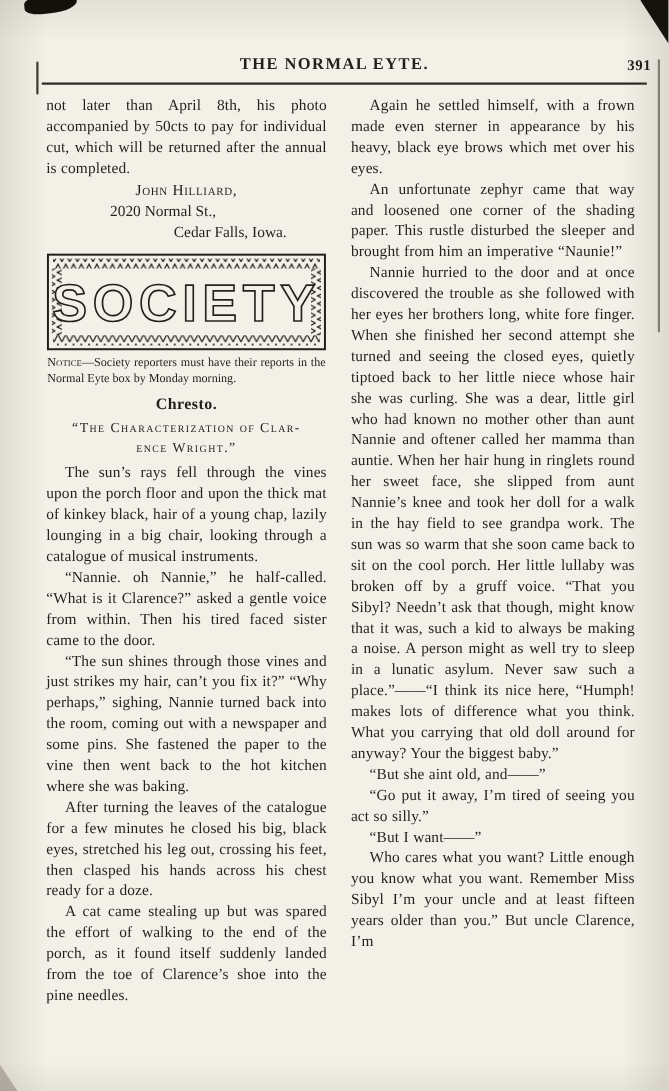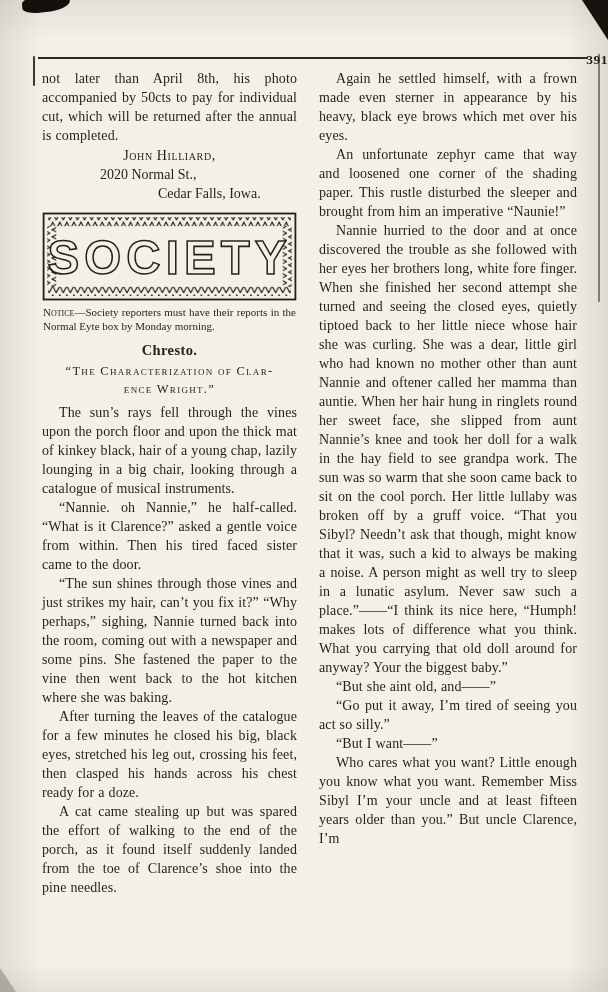--- a/index.html
+++ b/index.html
@@ -31,21 +31,21 @@
   .art-left-tick { left: 33px; top: 56px; width: 2px; height: 30px; background: #3d372d; border-radius: 2px; }
   .art-tr-corner { right: 0; top: 0; width: 26px; height: 40px; background: #16130f;
     clip-path: polygon(100% 0, 100% 100%, 0 0); }
   .art-right-line { right: 8px; top: 54px; width: 2px; height: 248px; background: rgba(52,46,37,.55); }
   .art-bl-corner { left: 0; bottom: 0; width: 16px; height: 24px; background: #8a8478;
     clip-path: polygon(0 100%, 100% 100%, 0 0); opacity: .55; }
 
   
   .masthead { position: relative; padding-top: 50px; text-align: center; }
   .journal-title { display: inline-block; margin: 0; font-size: 15px; font-weight: 700; letter-spacing: 1.3px; }
-  .page-number { position: absolute; right: 0; top: 52px; font-size: 13.5px; font-weight: 700; letter-spacing: .5px; text-align: center; }
+  .page-number { position: absolute; right: 16px; top: 52px; font-size: 13.5px; font-weight: 700; letter-spacing: .5px; text-align: center; }
   .rule { height: 0; border-top: 2px solid #2b261f; margin: 7px 20px 0 38px; }
 
   
   .columns { display: flex; gap: 22px; padding: 10px 0 0 42px; }
   .col { width: 255px; }
   .col.right-col { width: 258px; }
 
   .par { margin: 0; font-size: 14px; line-height: 19px; text-align: justify;
          text-indent: 17px; letter-spacing: .1px; word-spacing: .4px; }
   .par.flush { text-indent: 0; }
@@ -78,20 +78,21 @@
 
 <div class="page">
 
   <div class="artifact art-tl-blob"></div>
   <div class="artifact art-left-tick"></div>
   <div class="artifact art-tr-corner"></div>
   <div class="artifact art-right-line"></div>
   <div class="artifact art-bl-corner"></div>
 
   <header class="masthead">
+    <h1 class="journal-title">THE NORMAL EYTE.</h1>
     <span class="page-number">391</span>
   </header>
   <div class="rule"></div>
 
   <main class="columns">
 
     <section class="col left-col">
       <p class="par flush">not later than April 8th, his photo accompanied by 50cts to pay for individual cut, which will be returned after the annual is completed.</p>
 
       <div class="signature">

